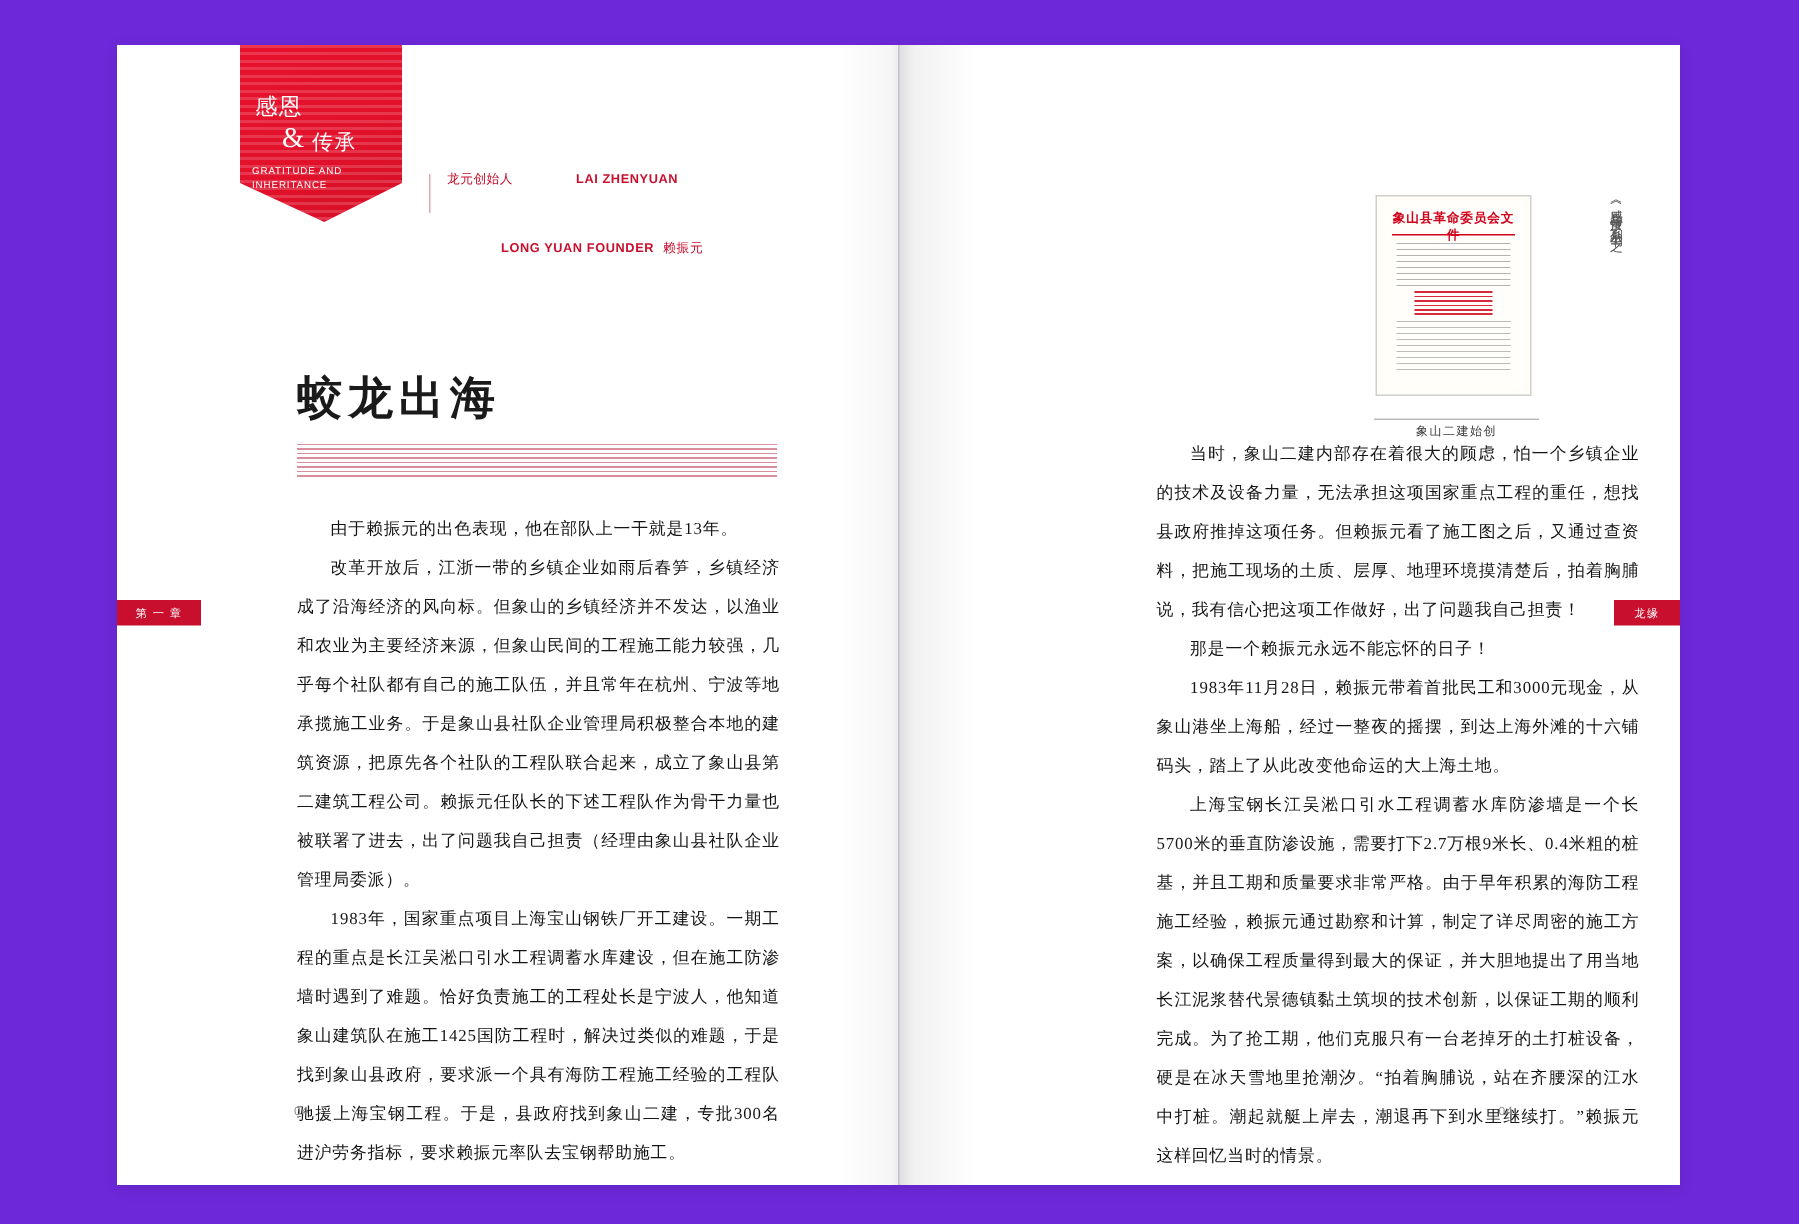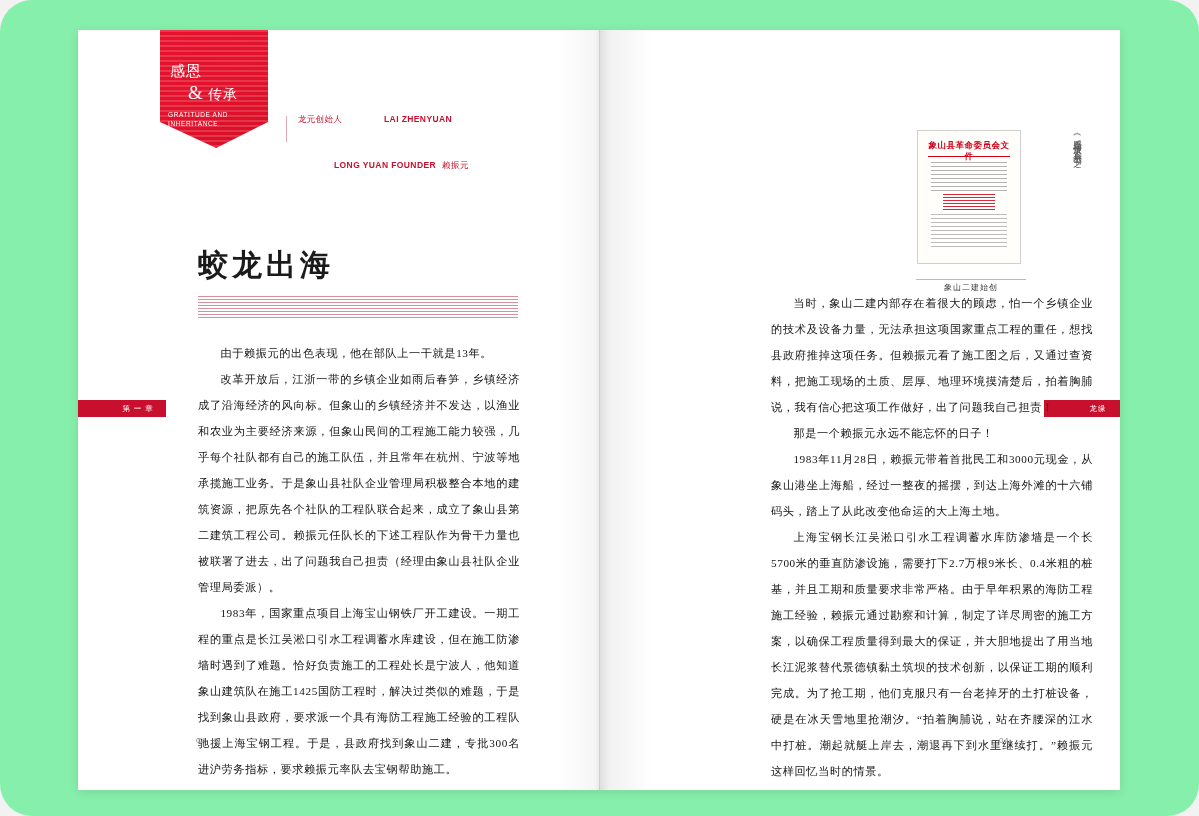--- a/index.html
+++ b/index.html
@@ -5,23 +5,22 @@
   html, body {
     margin: 0;
     padding: 0;
     background: #f2f2f2;
     font-family: "Liberation Serif", serif;
   }
   #stage {
     position: relative;
     width: 1199px;
     height: 816px;
-    background: #86efac;
+    background: #6d28d9;
     overflow: hidden;
-    border-radius: 32px;
   }
 
   
   #spread {
     position: absolute;
     left: 78px;
     top: 30px;
     width: 1042px;
     height: 760px;
     display: flex;
@@ -168,21 +167,20 @@
   .tab {
     position: absolute;
     height: 17px;
     background: #c8102e;
     color: #ffffff;
     font-size: 7.5px;
     letter-spacing: 1px;
     display: flex;
     align-items: center;
     justify-content: center;
-    padding-left: 32px;
   }
   .tab.left-tab { left: 0px; top: 370px; width: 56px; }
   .tab.right-tab { right: 0px; top: 370px; width: 44px; }
 
   
   .art-title {
     position: absolute;
     left: 120px;
     top: 215px;
     font-size: 30px;

